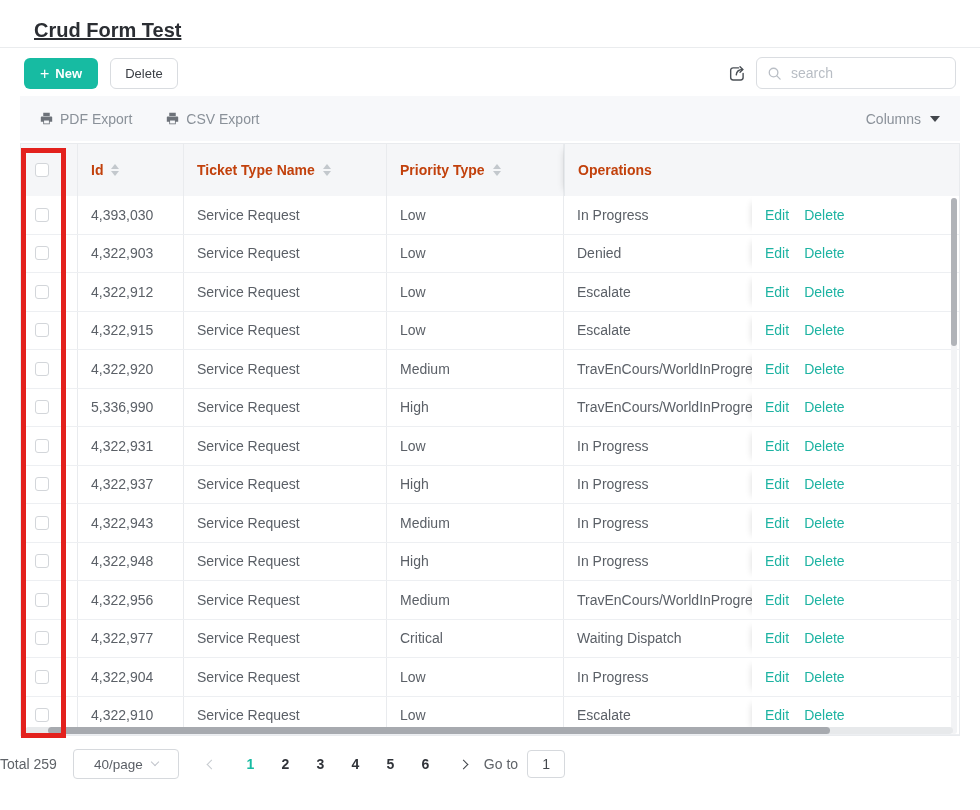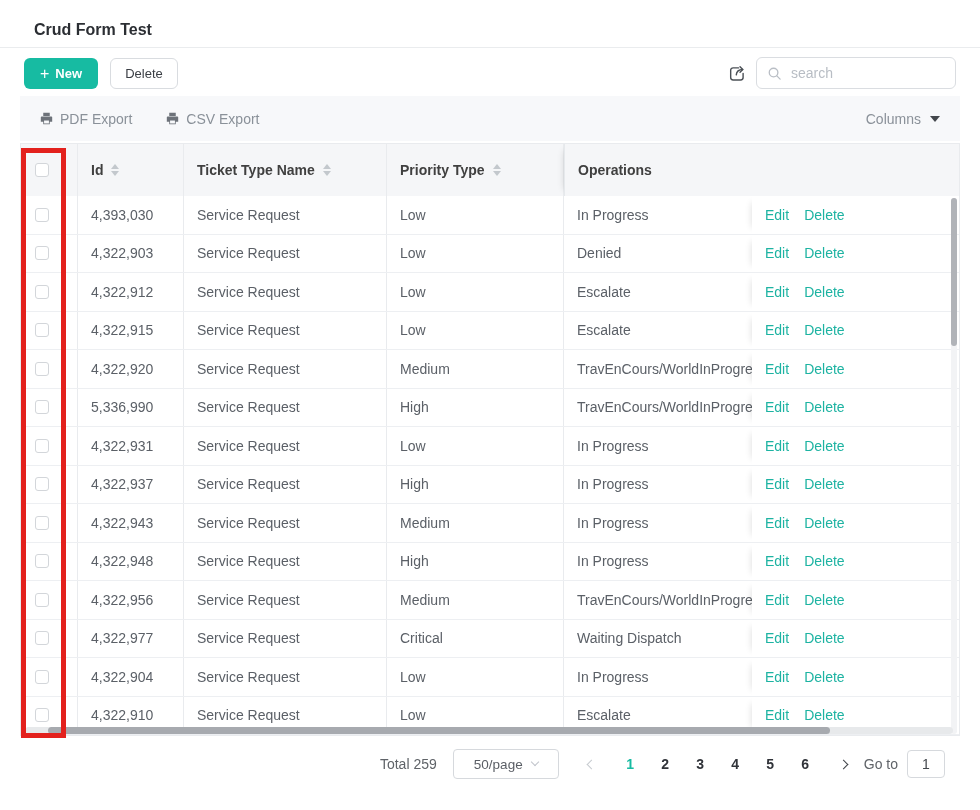--- a/index.html
+++ b/index.html
@@ -5,21 +5,21 @@
   * { box-sizing: border-box; }
   html,body { margin:0; padding:0; }
   body {
     width: 980px; height: 810px; overflow: hidden;
     background: #fff; position: relative;
     font-family: "Liberation Sans", sans-serif;
     color: #5b6067; font-size: 14px;
   }
 
   
-  .page-title { padding: 22px 6px 0 34px; font-size: 16px; font-weight: 700; color: #2b2e33; line-height: 16px; }
+  .page-title { padding: 22px 6px 0 34px; font-size: 20px; font-weight: 700; color: #2b2e33; line-height: 16px; text-decoration: underline; }
   .title-divider { border-bottom: 1px solid #eaecee; margin-top: 9px; }
 
   .actions-row { display: flex; align-items: center; padding: 9px 24px 0 24px; height: 41px; }
   .btn { height: 31px; border-radius: 6px; font-size: 13px; display: inline-flex; align-items: center; justify-content: center; cursor: pointer; }
   .btn-new { background: #17bba2; color: #fff; width: 74px; font-weight: 700; border: none; }
   .btn-new .plus { font-weight: 400; font-size: 16px; margin-right: 6px; line-height: 13px; }
   .btn-delete { background: #fff; border: 1px solid #d9dce0; color: #3a3e44; width: 68px; margin-left: 12px; }
   .actions-right { margin-left: auto; display: flex; align-items: center; }
   .share-btn { margin-right: 8px; display: flex; align-items: center; cursor: pointer; }
   .search-box { width: 200px; height: 30px; border: 1px solid #dadde1; border-radius: 6px; display: flex; align-items: center; padding: 15px 10px; background: #fff; }
@@ -29,21 +29,21 @@
 
   
   .table-card { margin: 7px 20px 0 20px; position: relative; }
   .grid-toolbar { background: #f7f8fa; height: 45px; display: flex; align-items: center; padding: 0 20px; color: #8a9199; }
   .export-btn { display: flex; align-items: center; margin-right: 34px; cursor: pointer; }
   .export-btn svg { margin-right: 7px; }
   .columns-btn { margin-left: auto; display: flex; align-items: center; cursor: pointer; color: #8a9199; }
   .caret-down { width: 0; height: 0; border-left: 5px solid transparent; border-right: 5px solid transparent; border-top: 6px solid #43474c; margin-left: 9px; }
 
   .grid { border: 1px solid #e9ebee; margin-top: 2px; position: relative; background: #fff; }
-  .ghead { display: flex; background: #f5f6f8; height: 52px; font-weight: 600; color: #404040; }
+  .ghead { display: flex; background: #f5f6f8; height: 52px; font-weight: 600; color: #c2410c; }
   .grow  { display: flex; background: #fff; height: 38.5px; border-bottom: 1px solid #edeff2; color: #5b6067; }
   .gcell { display: flex; align-items: center; padding: 0 13px; overflow: hidden; white-space: nowrap; }
   .c-cb       { width: 57px;  padding: 0 0 0 14px; border-right: 1px solid #e9ebee; }
   .c-id       { width: 106px; border-right: 1px solid #e9ebee; }
   .c-ticket   { width: 203px; border-right: 1px solid #e9ebee; }
   .c-priority { width: 177px; border-right: 1px solid #e9ebee; }
   .c-status   { width: 188px; padding-right: 0; }
   .c-ops      { width: 201px; box-shadow: -7px 0 7px -7px rgba(0,0,0,.14); }
   .ghead .c-ops { border-left: 1px solid #e6e9ec; }
   .gutter { width: 6px; }
@@ -61,21 +61,21 @@
   
   .v-scroll { position: absolute; right: 2px; top: 54px; width: 6px; height: 536px; background: #f2f3f5; border-radius: 3px; }
   .v-scroll .thumb { position: absolute; top: 0; left: 0; width: 6px; height: 148px; background: #b0b3b8; border-radius: 3px; }
   .h-scroll { position: absolute; left: 4px; bottom: 1px; height: 7px; width: 928px; background: #e7e9eb; border-radius: 4px; }
   .h-scroll .thumb { position: absolute; top: 0; left: 23px; width: 782px; height: 7px; background: #a7aaaf; border-radius: 4px; }
 
   
   .annotation-rect { position: absolute; left: 21px; top: 148px; width: 45px; height: 590px; border: 5px solid #e3211d; z-index: 50; pointer-events: none; }
 
   
-  .pagination { display: flex; align-items: center; justify-content: flex-end; padding: 13px 35px 0 0; color: #5f6368; }
+  .pagination { display: flex; align-items: center; padding: 13px 35px 0 0; color: #5f6368; }
   .pg-total { margin-right: 16px; }
   .pg-size { width: 106px; height: 30px; border: 1px solid #d6d9dd; border-radius: 4px; display: flex; align-items: center; justify-content: center; background: #fff; color: #5a5e65; font-size: 13.5px; cursor: pointer; margin-right: 22px; }
   .chev { display: inline-block; width: 7px; height: 7px; border-left: 1.7px solid currentColor; border-bottom: 1.7px solid currentColor; }
   .chev-down { transform: rotate(-45deg); width: 6px; height: 6px; margin: -4px 0 0 9px; color: #c0c4cb; }
   .pg-arrow { display: inline-flex; align-items: center; justify-content: center; width: 22px; cursor: pointer; }
   .pg-arrow.prev { color: #c6cacf; margin-right: 10px; }
   .pg-arrow.next { color: #3d4146; margin-left: 10px; }
   .chev-left { transform: rotate(45deg); }
   .chev-right { transform: rotate(-135deg); }
   .pg-pages { display: flex; align-items: center; }
@@ -375,21 +375,21 @@
         <div class="thumb"></div>
       </div>
   </div>
 </div>
 
 <div class="annotation-rect"></div>
 
 <div class="pagination">
   <span class="pg-total">Total 259</span>
   <div class="pg-size">
-    <span>50/page</span>
+    <span>40/page</span>
     <span class="chev chev-down"></span>
   </div>
   <span class="pg-arrow prev">
       <span class="chev chev-left"></span>
     </span>
   <div class="pg-pages" id="pages">
       <span class="pg-num active">1</span>
       <span class="pg-num">2</span>
       <span class="pg-num">3</span>
       <span class="pg-num">4</span>

